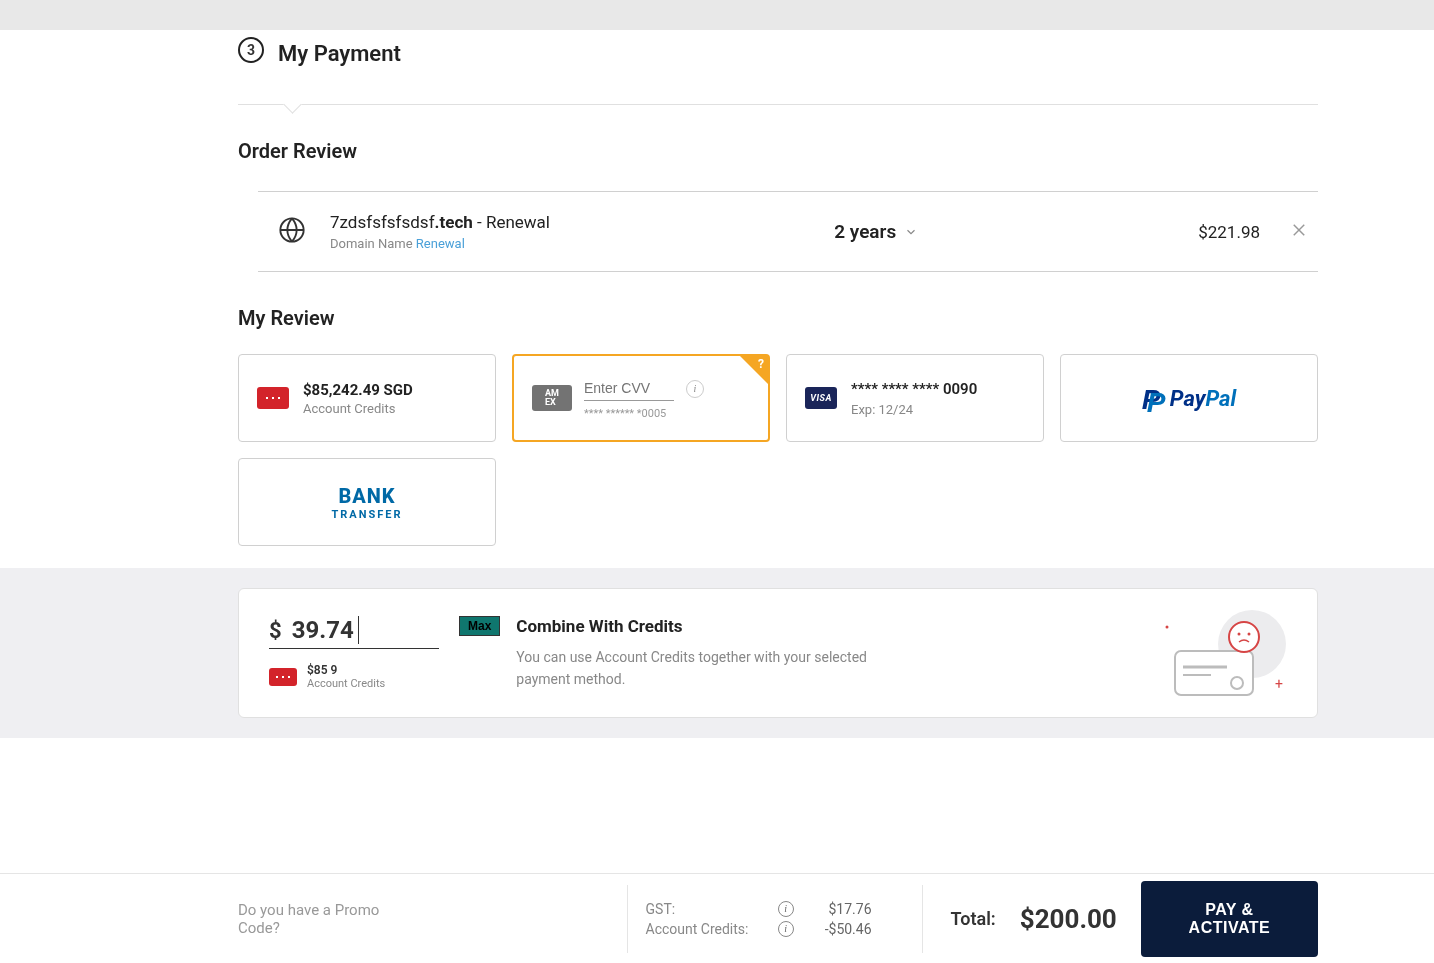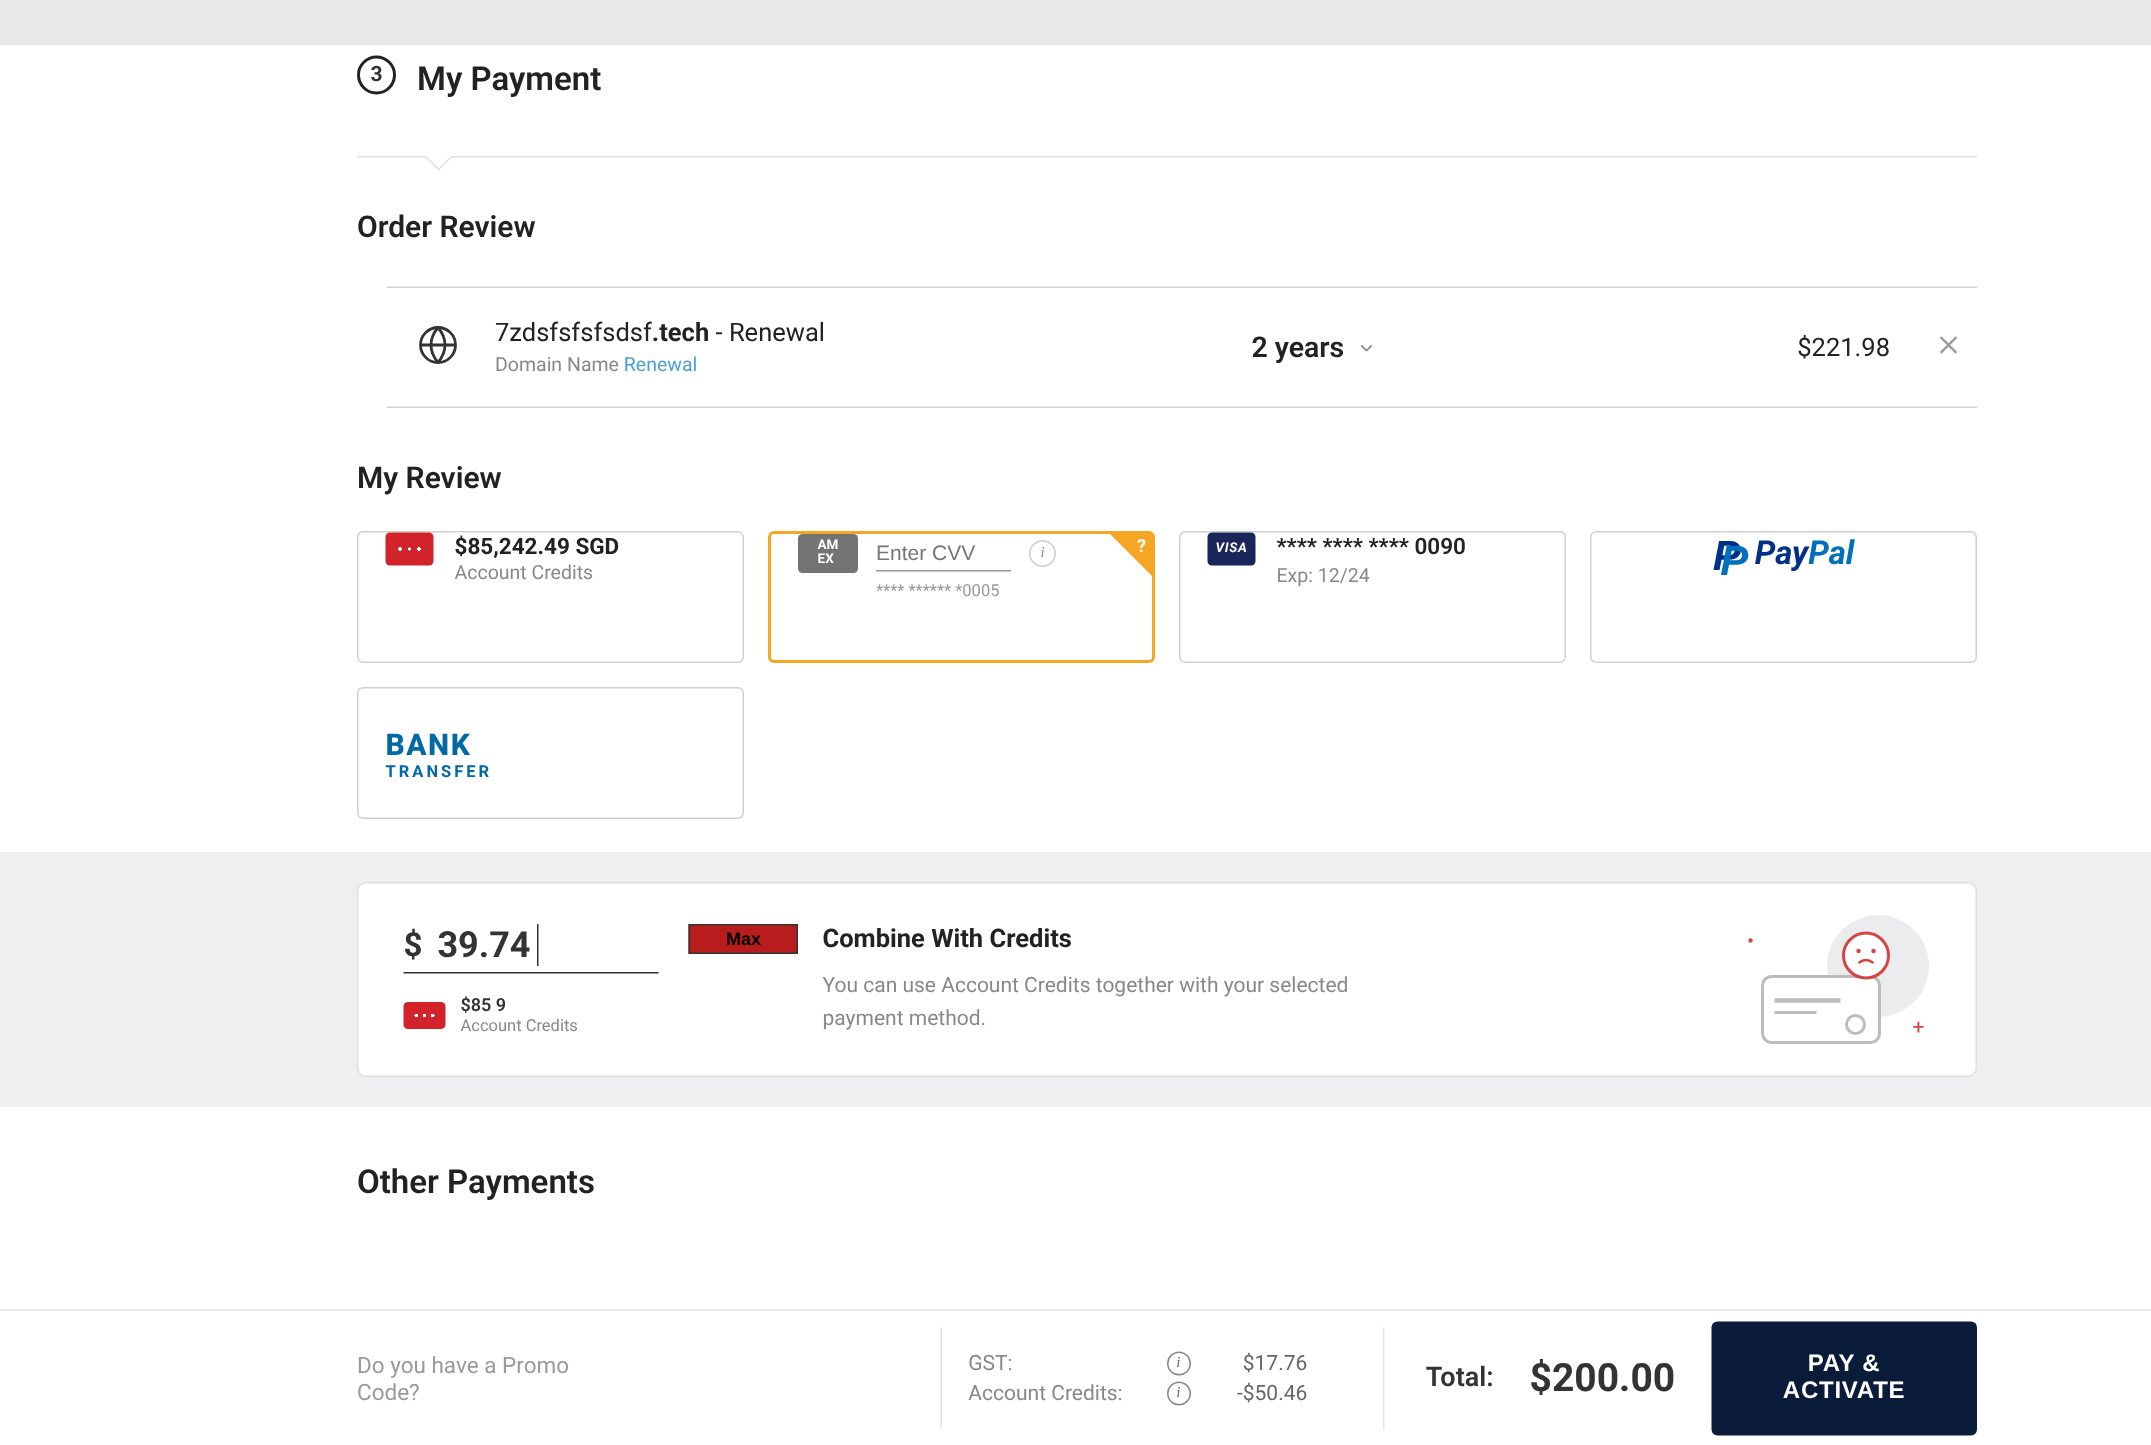--- a/index.html
+++ b/index.html
@@ -18,21 +18,21 @@
   .globe-icon { flex: 0 0 auto; margin-right: 24px; }
   .order-meta { flex: 1 1 auto; }
   .order-title { font-size: 17px; color: #222; }
   .order-sub { font-size: 13px; color: #888; margin-top: 4px; }
   .order-sub a { color: #4aa0d8; text-decoration: none; }
   .order-duration { flex: 0 0 auto; display: flex; align-items: center; gap: 8px; font-size: 19px; font-weight: 600; color: #222; margin-right: 280px; }
   .order-price { flex: 0 0 auto; font-size: 17px; color: #222; margin-right: 30px; }
   .order-close { flex: 0 0 auto; margin-right: 10px; }
 
   .wallet-grid { display: flex; flex-wrap: wrap; gap: 16px; margin-top: 24px; }
-  .wallet-card { width: 258px; height: 88px; border: 1px solid #d0d0d0; border-radius: 4px; display: flex; align-items: flex-start; padding: 0 18px; position: relative; cursor: pointer; background: #fff; }
+  .wallet-card { width: 258px; height: 88px; border: 1px solid #d0d0d0; border-radius: 4px; display: flex; align-items: center; padding: 0 18px; position: relative; cursor: pointer; background: #fff; }
   .wallet-card.selected { border: 2px solid #f5a623; }
   .wallet-card .corner { position: absolute; top: 0; right: 0; width: 0; height: 0; border-top: 28px solid #f5a623; border-left: 28px solid transparent; }
   .wallet-card .corner::after { content: "?"; position: absolute; top: -27px; right: 4px; color: #fff; font-size: 12px; font-weight: bold; }
   .badge-credits { width: 32px; height: 22px; background: #d3232a; border-radius: 3px; margin-right: 14px; position: relative; }
   .badge-credits::after { content: ""; position: absolute; inset: 0; background: radial-gradient(circle at 30% 50%, #fff 1.2px, transparent 1.2px), radial-gradient(circle at 50% 50%, #fff 1.2px, transparent 1.2px), radial-gradient(circle at 70% 50%, #fff 1.2px, transparent 1.2px); }
   .wallet-info .amt { font-size: 15px; font-weight: 700; color: #222; }
   .wallet-info .lbl { font-size: 13px; color: #888; margin-top: 2px; }
 
   .amex-badge { width: 40px; height: 26px; background: #737373; border-radius: 3px; margin-right: 12px; color: #fff; font-size: 9px; font-weight: 700; display: flex; align-items: center; justify-content: center; line-height: 1; }
   .cvv-input { border: none; border-bottom: 1px solid #999; font-size: 14px; padding: 4px 0; width: 90px; outline: none; background: transparent; }
@@ -57,21 +57,21 @@
   .bank-card { justify-content: center; flex-direction: column; }
   .bank-card .b1 { font-size: 20px; font-weight: 800; color: #0069a6; letter-spacing: 1px; }
   .bank-card .b2 { font-size: 11px; font-weight: 700; color: #0069a6; letter-spacing: 2px; }
 
   .combine-strip { background: #efeff2; padding: 20px 0; margin-top: 22px; }
   .combine-card { background: #fff; border: 1px solid #e0e0e0; border-radius: 6px; margin: 0 auto 0 238px; width: 1080px; padding: 24px 30px; display: flex; align-items: center; position: relative; min-height: 130px; }
   .combine-left { flex: 0 0 210px; }
   .combine-amt-row { display: flex; align-items: center; gap: 10px; border-bottom: 1px solid #333; padding-bottom: 4px; width: 170px; }
   .combine-amt-row .cur { font-size: 22px; font-weight: 700; }
   .combine-amt-row .val { font-size: 24px; font-weight: 700; border-right: 1px solid #333; padding-right: 4px; }
-  .max-btn { border: 1.5px solid #333; padding: 2px 24px; font-size: 12px; font-weight: 600; background: #b91c1c; cursor: pointer; margin-left: 20px; }
+  .max-btn { border: 1.5px solid #333; padding: 2px 8px; font-size: 12px; font-weight: 600; background: #0f766e; cursor: pointer; margin-left: 20px; }
   .mini-credits { display: flex; align-items: center; gap: 10px; margin-top: 14px; }
   .mini-credits .badge-credits { width: 28px; height: 18px; margin-right: 0; }
   .mini-credits .txt .l1 { font-size: 12px; font-weight: 600; color: #333; }
   .mini-credits .txt .l2 { font-size: 11px; color: #888; }
   .combine-body { flex: 1 1 auto; padding-left: 16px; }
   .combine-body .t { font-size: 17px; font-weight: 700; color: #222; }
   .combine-body .d { font-size: 14px; color: #888; margin-top: 10px; max-width: 400px; line-height: 1.6; }
   .combine-ill { position: absolute; right: 30px; top: 20px; }
 
   .other-title { font-size: 22px; font-weight: 600; color: #222; margin-top: 38px; }
@@ -217,23 +217,20 @@
           <circle cx="82" cy="25" r="1.5" fill="#d64545"></circle>
             <circle cx="92" cy="25" r="1.5" fill="#d64545"></circle>
           <path d="M82 33 Q87 29 92 33" stroke="#d64545" stroke-width="1.5" fill="none"></path>
           <circle cx="10" cy="18" r="1.5" fill="#d64545"></circle>
           <text x="118" y="80" fill="#d64545" font-size="14">+</text>
         </svg>
       </div>
     </div>
   </div>
 
-  <div class="container">
-    <div class="other-title">Other Payments</div>
-  </div>
 </div>
 
 <div class="footer">
   <div class="footer-inner">
     <div class="promo">Do you have a Promo Code?</div>
     <div class="fbreak1"></div>
     <div class="fee-col">
       <div class="fee-row">
         <span class="lab">GST:</span>
         <span class="info-dot">i</span>

